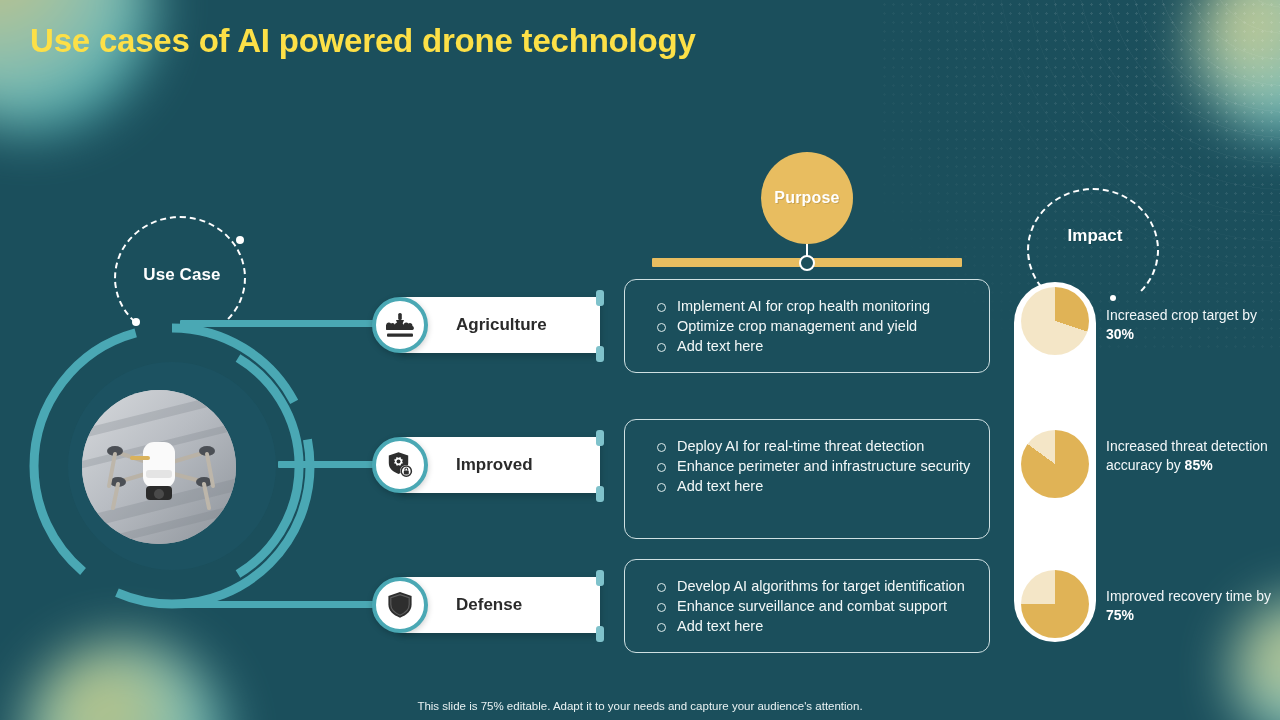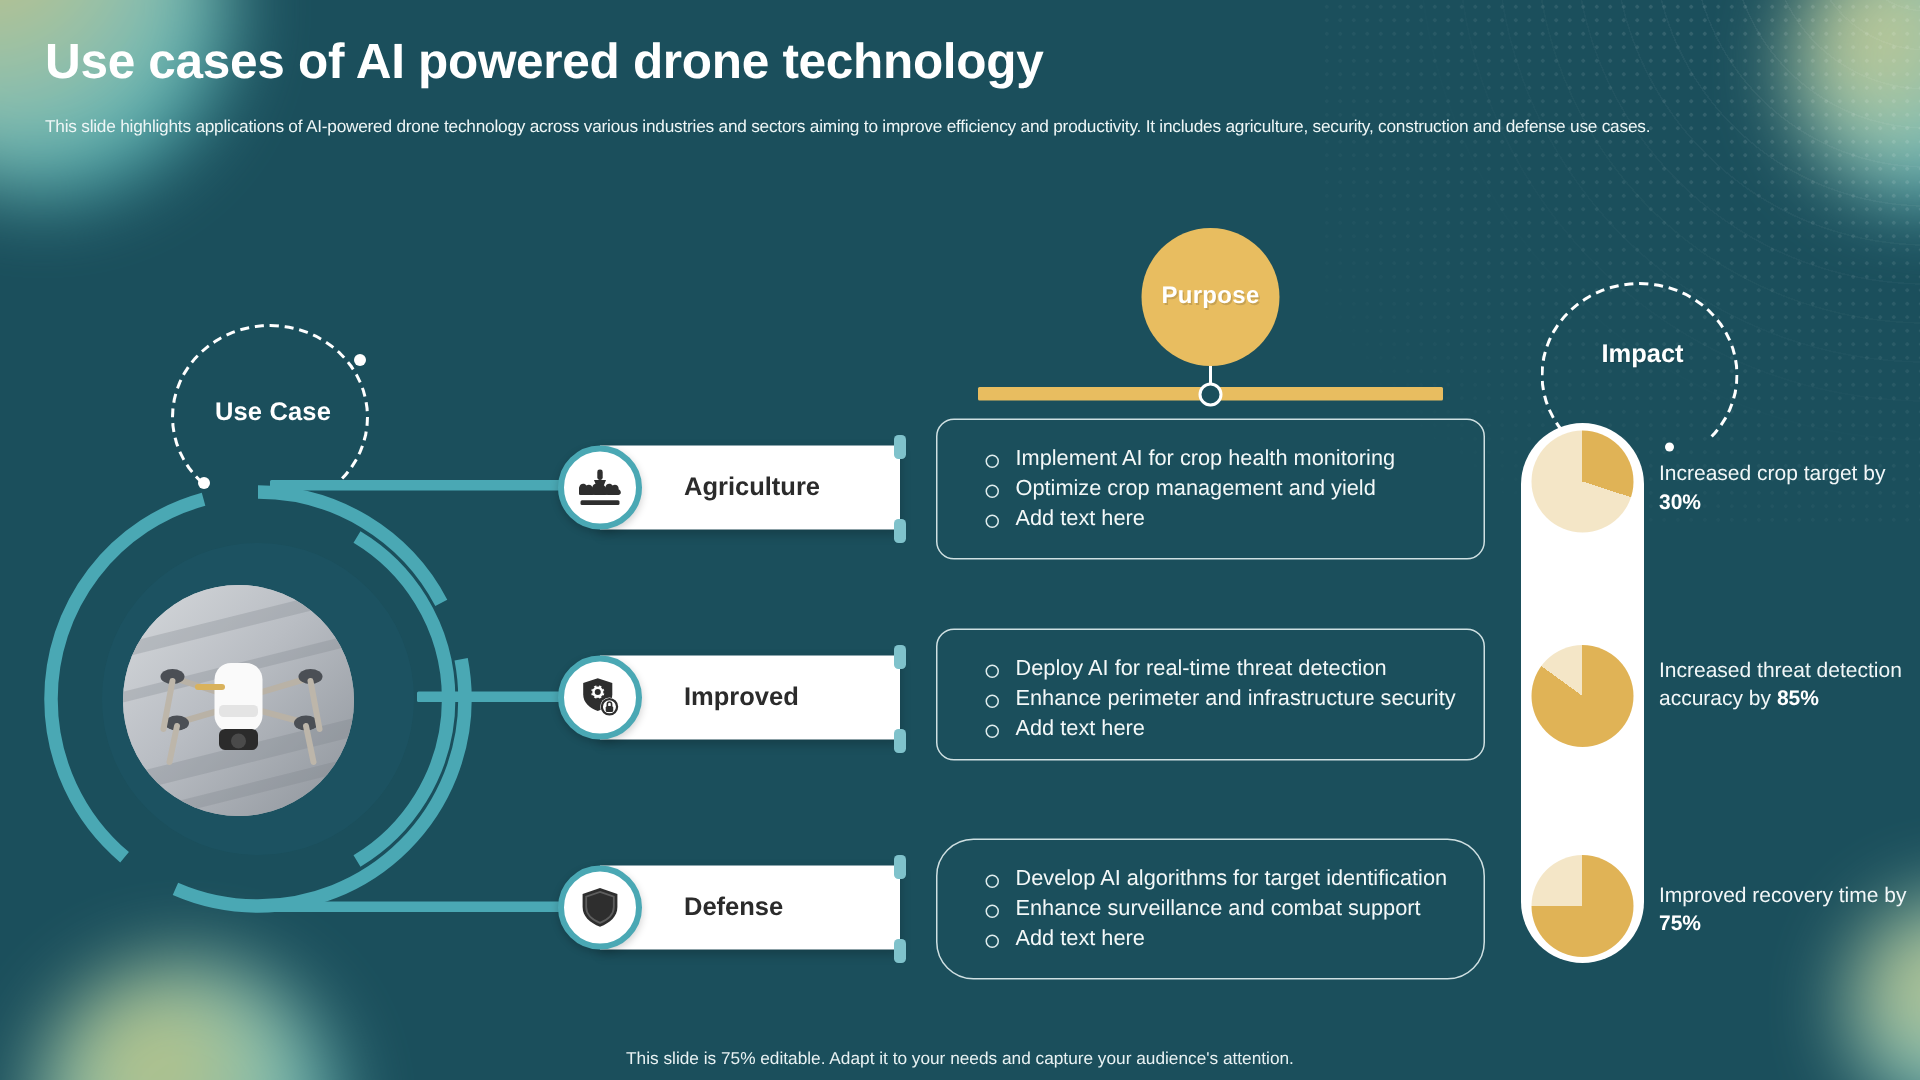--- a/index.html
+++ b/index.html
@@ -62,21 +62,21 @@
       repeating-radial-gradient(circle at 72% 24%,
         rgba(255,255,255,.05) 0 1px, rgba(255,255,255,0) 1px 26px);
     -webkit-mask-image: radial-gradient(circle at 72% 24%, #000 20%, rgba(0,0,0,0) 72%);
     mask-image: radial-gradient(circle at 72% 24%, #000 20%, rgba(0,0,0,0) 72%);
   }
 
   
   .header { position: absolute; left: 0; top: 0; width: 1280px; height: 104px; }
   .title {
     position: absolute; left: 30px; top: 22px;
-    font-size: 33px; font-weight: 700; color: #ffffff;
+    font-size: 33px; font-weight: 700; color: #fde047;
     letter-spacing: -.2px;
   }
   .subtitle {
     position: absolute; left: 30px; top: 78px;
     width: 1180px;
     font-size: 11.5px; color: #eef6f6; line-height: 14px;
     letter-spacing: -.15px;
   }
 
   
@@ -183,22 +183,22 @@
     background: #1b4f5c; border: 2px solid #ffffff;
   }
 
   
   .bbox {
     position: absolute; left: 624px; width: 366px;
     border: 1px solid #cfe0e2; border-radius: 12px;
     padding: 16px 0 16px 30px;
   }
   .bbox-1 { top: 279px; height: 94px; }
-  .bbox-2 { top: 419px; height: 88px; }
-  .bbox-3 { top: 559px; height: 94px; border-radius: 25px; }
+  .bbox-2 { top: 419px; height: 120px; }
+  .bbox-3 { top: 559px; height: 94px; }
 
   .bbox ul { list-style: none; }
   .bbox li {
     position: relative;
     font-size: 14.5px; color: #f3f8f8; line-height: 20px;
     padding-left: 22px; white-space: nowrap;
   }
   .bbox li::before {
     content: "";
     position: absolute; left: 2px; top: 7px;
@@ -261,21 +261,20 @@
     <div class="blob blob-tl"></div>
     <div class="blob blob-bl"></div>
     <div class="blob blob-tr"></div>
     <div class="blob blob-br"></div>
     <div class="ringfield"></div>
     <div class="dotfield"></div>
   </div>
 
   <div class="header">
     <div class="title">Use cases of AI powered drone technology</div>
-    <div class="subtitle">This slide highlights applications of AI-powered drone technology across various industries and sectors aiming to improve efficiency and productivity.  It includes agriculture, security, construction and defense use cases.</div>
   </div>
 
   <div class="usecase-bubble"></div>
   <div class="usecase-label">Use Case</div>
   <div class="dot-w dot-uc-a"></div>
   <div class="dot-w dot-uc-b"></div>
 
   <div class="ring-wrap">
     <svg class="ring-svg" viewBox="0 0 292 292">
 

